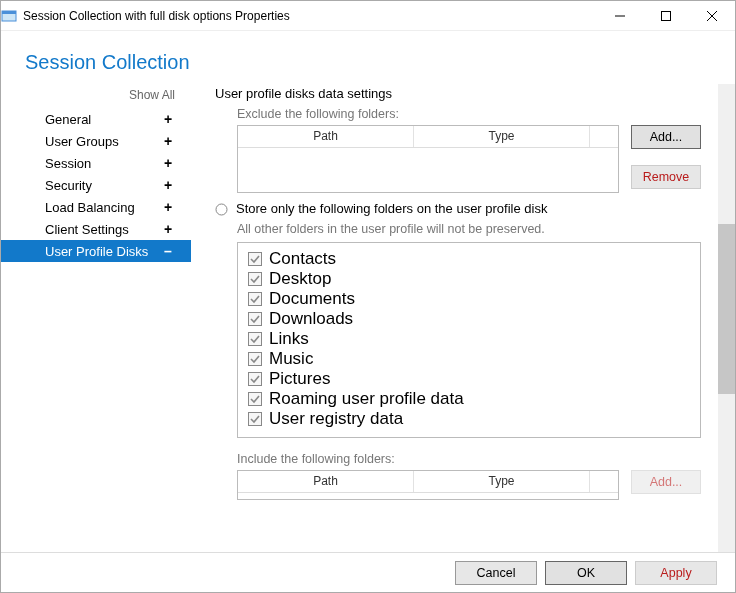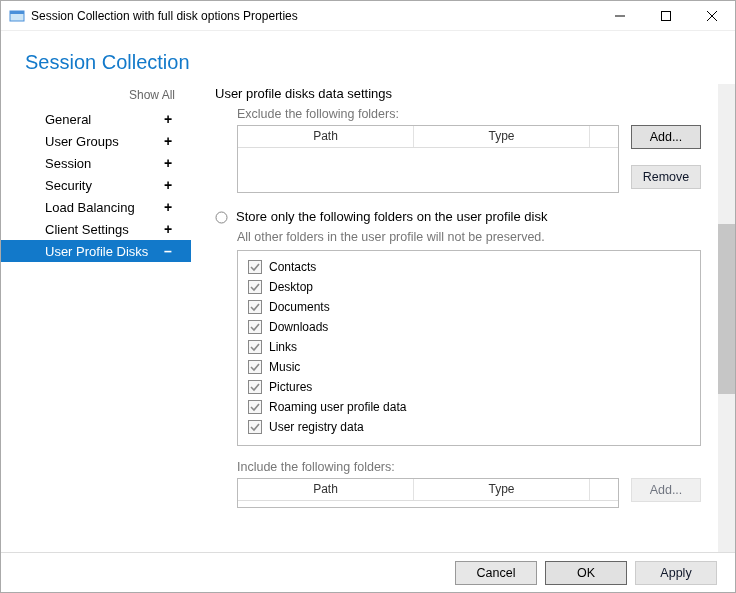--- a/index.html
+++ b/index.html
@@ -1,18 +1,18 @@
 <!DOCTYPE html>
 <html><head>
 <meta charset="utf-8">
 <style>
   * { box-sizing: border-box; font-family: "Segoe UI", Tahoma, sans-serif; }
   body { margin: 0; background: #fff; }
   .window { width: 736px; height: 593px; border: 1px solid #aaa; display: flex; flex-direction: column; position: relative; }
-  .titlebar { height: 30px; display: flex; align-items: center; padding-left: 8px; background: #fff; border-bottom: 1px solid #eee; }
+  .titlebar { height: 30px; display: flex; align-items: center; background: #fff; border-bottom: 1px solid #eee; }
   .titlebar-icon { width: 16px; height: 16px; margin-right: 6px; }
   .titlebar-text { font-size: 12px; color: #000; flex: 1; }
   .win-buttons { display: flex; height: 100%; }
   .win-btn { width: 46px; display: flex; align-items: center; justify-content: center; font-size: 13px; }
   .win-btn svg { stroke: #000; }
   .content { flex: 1; display: flex; flex-direction: column; overflow: hidden; }
   .header { font-size: 20px; color: #1279ca; padding: 20px 0 10px 24px; }
   .body { flex: 1; display: flex; overflow: hidden; }
   .sidebar { width: 190px; padding: 0 0 0 0; }
   .show-all { text-align: right; color: #666; font-size: 12px; padding: 4px 16px 6px 0; }
@@ -26,23 +26,23 @@
   .radio-label { font-size: 13px; }
   .sub-label { font-size: 12.5px; color: #777; margin: 6px 0 4px 22px; }
   .exclude-block { display: flex; gap: 12px; margin-left: 22px; }
   .table-box { border: 1px solid #bbb; flex: 1; height: 68px; }
   .table-head { display: flex; height: 22px; border-bottom: 1px solid #ddd; }
   .th { flex: 1; text-align: center; font-size: 12px; color: #333; border-right: 1px solid #e2e2e2; line-height: 21px; }
   .th:last-child { flex: 0 0 28px; border-right: none; }
   .btn-col { display: flex; flex-direction: column; gap: 16px; }
   .btn { width: 70px; height: 24px; border: 1px solid #999; background: #e7e7e7; font-size: 12.5px; text-align: center; line-height: 22px; }
   .btn.primary { border: 1px solid #666; background: #e1e1e1; }
-  .btn.disabled { color: #0f172a; border-color: #ccc; }
+  .btn.disabled { color: #b91c1c; border-color: #ccc; }
   .checklist { border: 1px solid #bbb; margin: 6px 0 0 22px; padding: 6px 0 8px 0; }
-  .check-row { display: flex; align-items: center; height: 20px; padding-left: 10px; font-size: 12px; }
+  .check-row { display: flex; align-items: center; height: 20px; padding-left: 10px; font-size: 17px; }
   .cb { width: 14px; height: 14px; border: 1px solid #888; background: #f6f6f6; margin-right: 7px; display: flex; align-items: center; justify-content: center; }
   .cb svg { display: block; }
   .include-block { margin-top: 14px; }
   .include-table-wrap { display: flex; gap: 12px; margin-left: 22px; }
   .include-table { border: 1px solid #bbb; flex: 1; height: 30px; }
   .scrollbar-v { position: absolute; right: 0; top: 0; width: 17px; height: 100%; background: #f0f0f0; }
   .thumb { position: absolute; right: 0; width: 17px; background: #c6c6c6; }
   .footer { height: 40px; border-top: 1px solid #ddd; display: flex; align-items: center; justify-content: flex-end; padding-right: 18px; gap: 8px; }
   .footer .btn { width: 82px; }
   .main-inner { position: absolute; left: 24px; right: 22px; top: 0; bottom: 0; padding-right: 12px;}
@@ -130,21 +130,21 @@
                 <div class="th">Type</div>
                 <div class="th"></div>
               </div>
             </div>
             <div class="btn-col">
               <div class="btn primary">Add...</div>
               <div class="btn disabled">Remove</div>
             </div>
           </div>
 
-          <div class="radio-row" style="margin-top:16px;">
+          <div class="radio-row" style="margin-top:8px;">
             <span class="radio">
               <svg width="13" height="13">
                   <circle cx="6.5" cy="6.5" r="5.5" fill="#fff" stroke="#888"></circle>
                 </svg>
             </span>
             <span class="radio-label">Store only the following folders on the user profile disk</span>
           </div>
           <div class="sub-label">All other folders in the user profile will not be preserved.</div>
 
           <div class="checklist" id="checklist">

